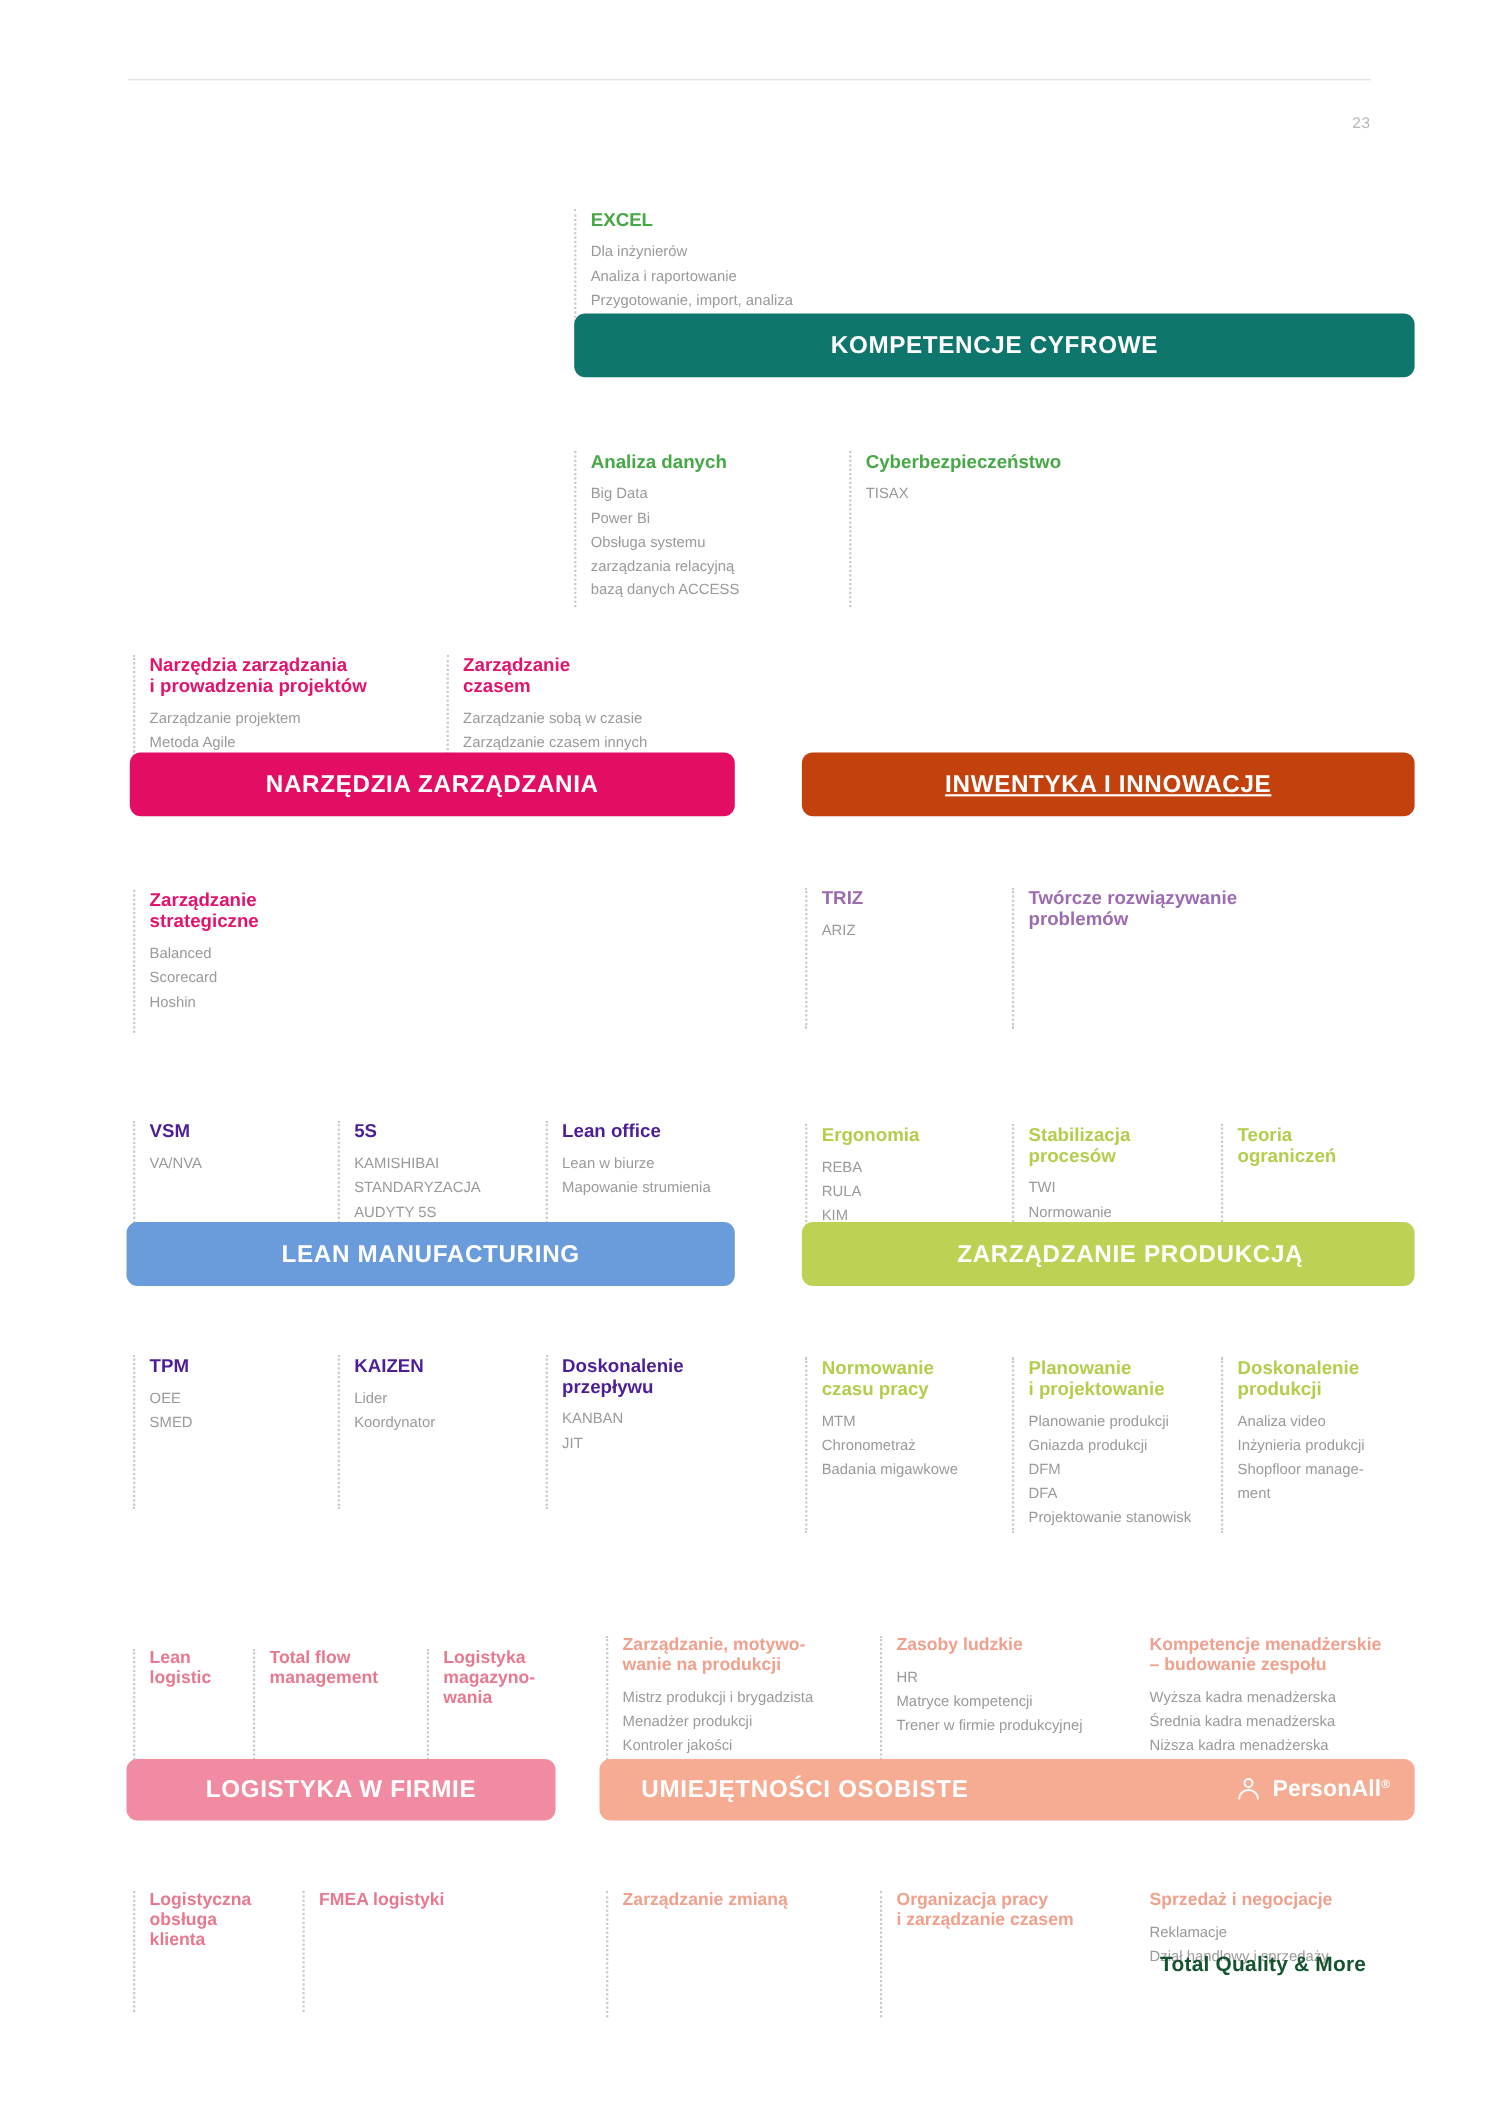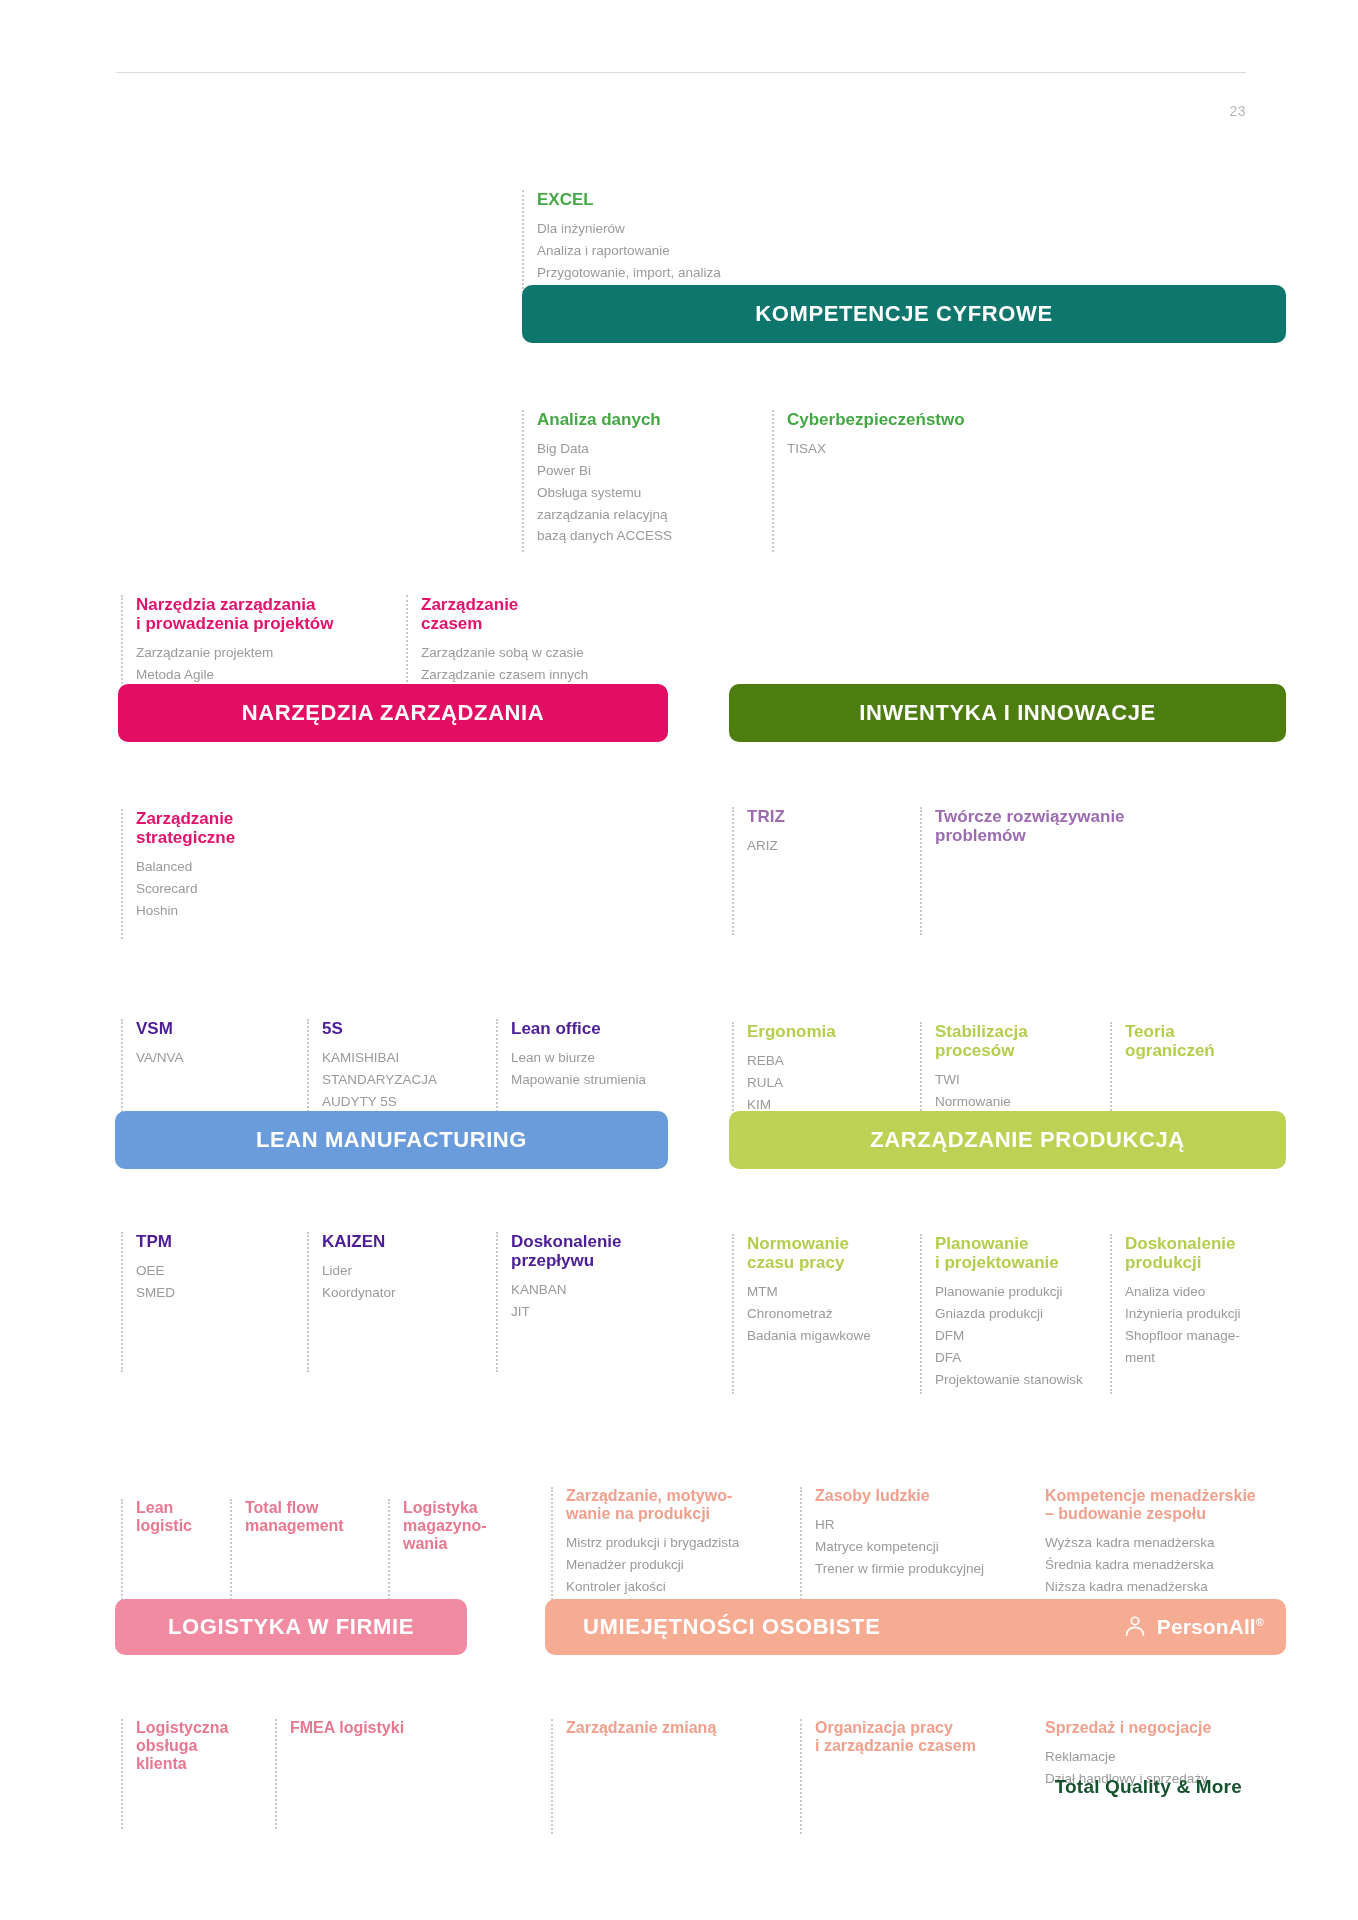--- a/index.html
+++ b/index.html
@@ -52,21 +52,21 @@
   .c-green   { color: #45a845; }
   .c-pink    { color: #e3126d; }
   .c-purple  { color: #9c6bb0; }
   .c-blue    { color: #4c1d95; }
   .c-olive   { color: #b3ce4d; }
   .c-rose    { color: #e8788f; }
   .c-salmon  { color: #f0a08c; }
 
   .b-green  { background: #0f766e; }
   .b-pink   { background: #e30e64; }
-  .b-purple { background: #4d7c0f; }
+  .b-purple { background: #c2410c; text-decoration: underline; }
   .b-blue   { background: #6a9bdb; }
   .b-olive  { background: #bdd254; }
   .b-rose   { background: #f18ba2; }
   .b-salmon { background: #f6ab93; }
 
   
   .logo-wrap {
     position: absolute; right: 22px; top: 50%; transform: translateY(-50%);
     display: flex; align-items: center; gap: 9px;
   }
@@ -242,21 +242,21 @@
 management</div>
     <div class="it"></div>
   </div>
   <div class="col small" style="left:388px; top:1452px; width:130px; height:145px;">
     <div class="hd c-rose">Logistyka
 magazyno-
 wania</div>
     <div class="it"></div>
   </div>
 
-  <div class="band b-rose" style="left:115px; top:1599px; width:352px; height:56px;">
+  <div class="band b-rose" style="left:115px; top:1599px; width:390px; height:56px;">
     <span class="band-label">LOGISTYKA W FIRMIE</span>
   </div>
 
   <div class="col small" style="left:121px; top:1672px; width:135px; height:110px;">
     <div class="hd c-rose">Logistyczna
 obsługa
 klienta</div>
     <div class="it"></div>
   </div>
   <div class="col small" style="left:275px; top:1672px; width:180px; height:110px;">

